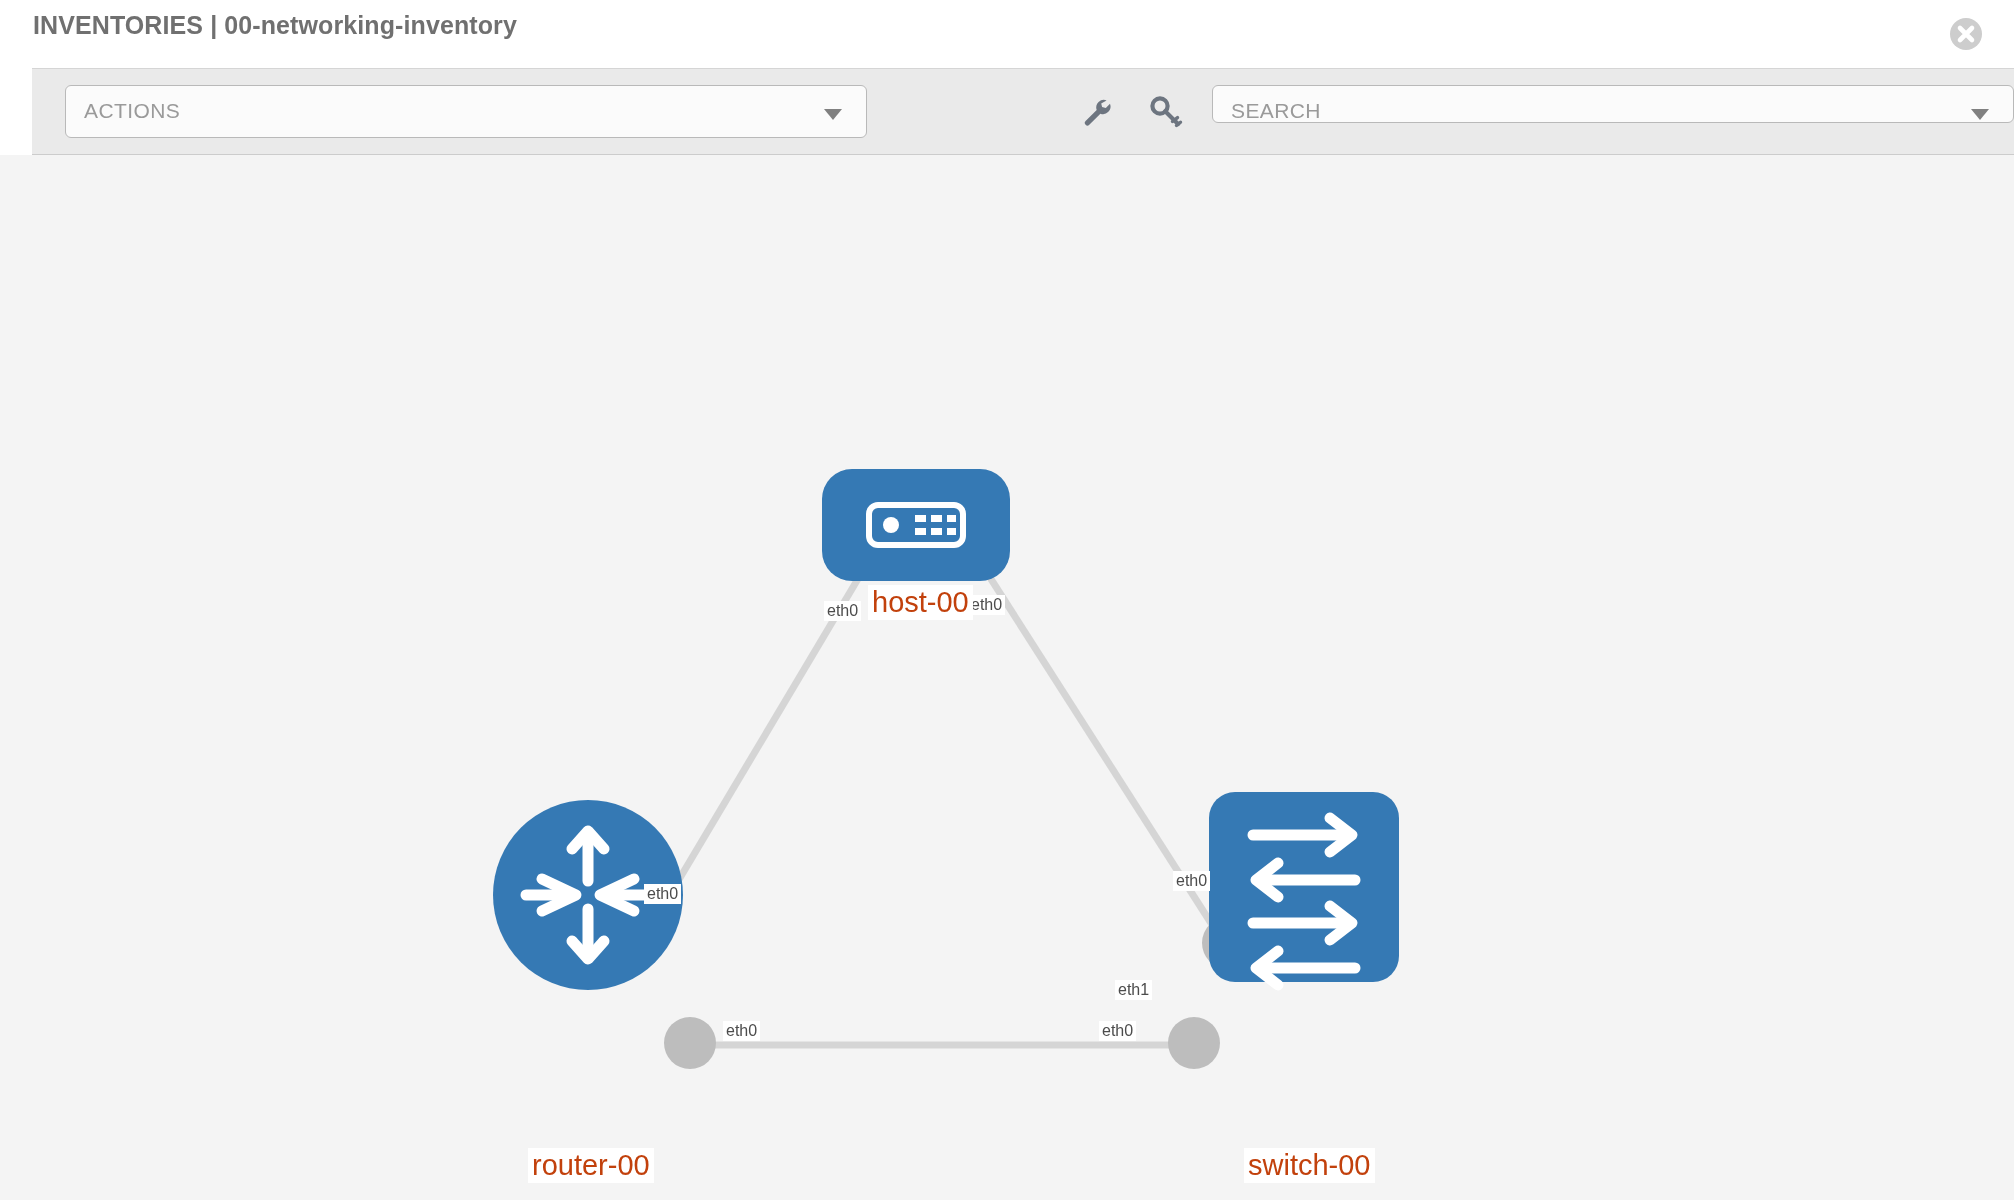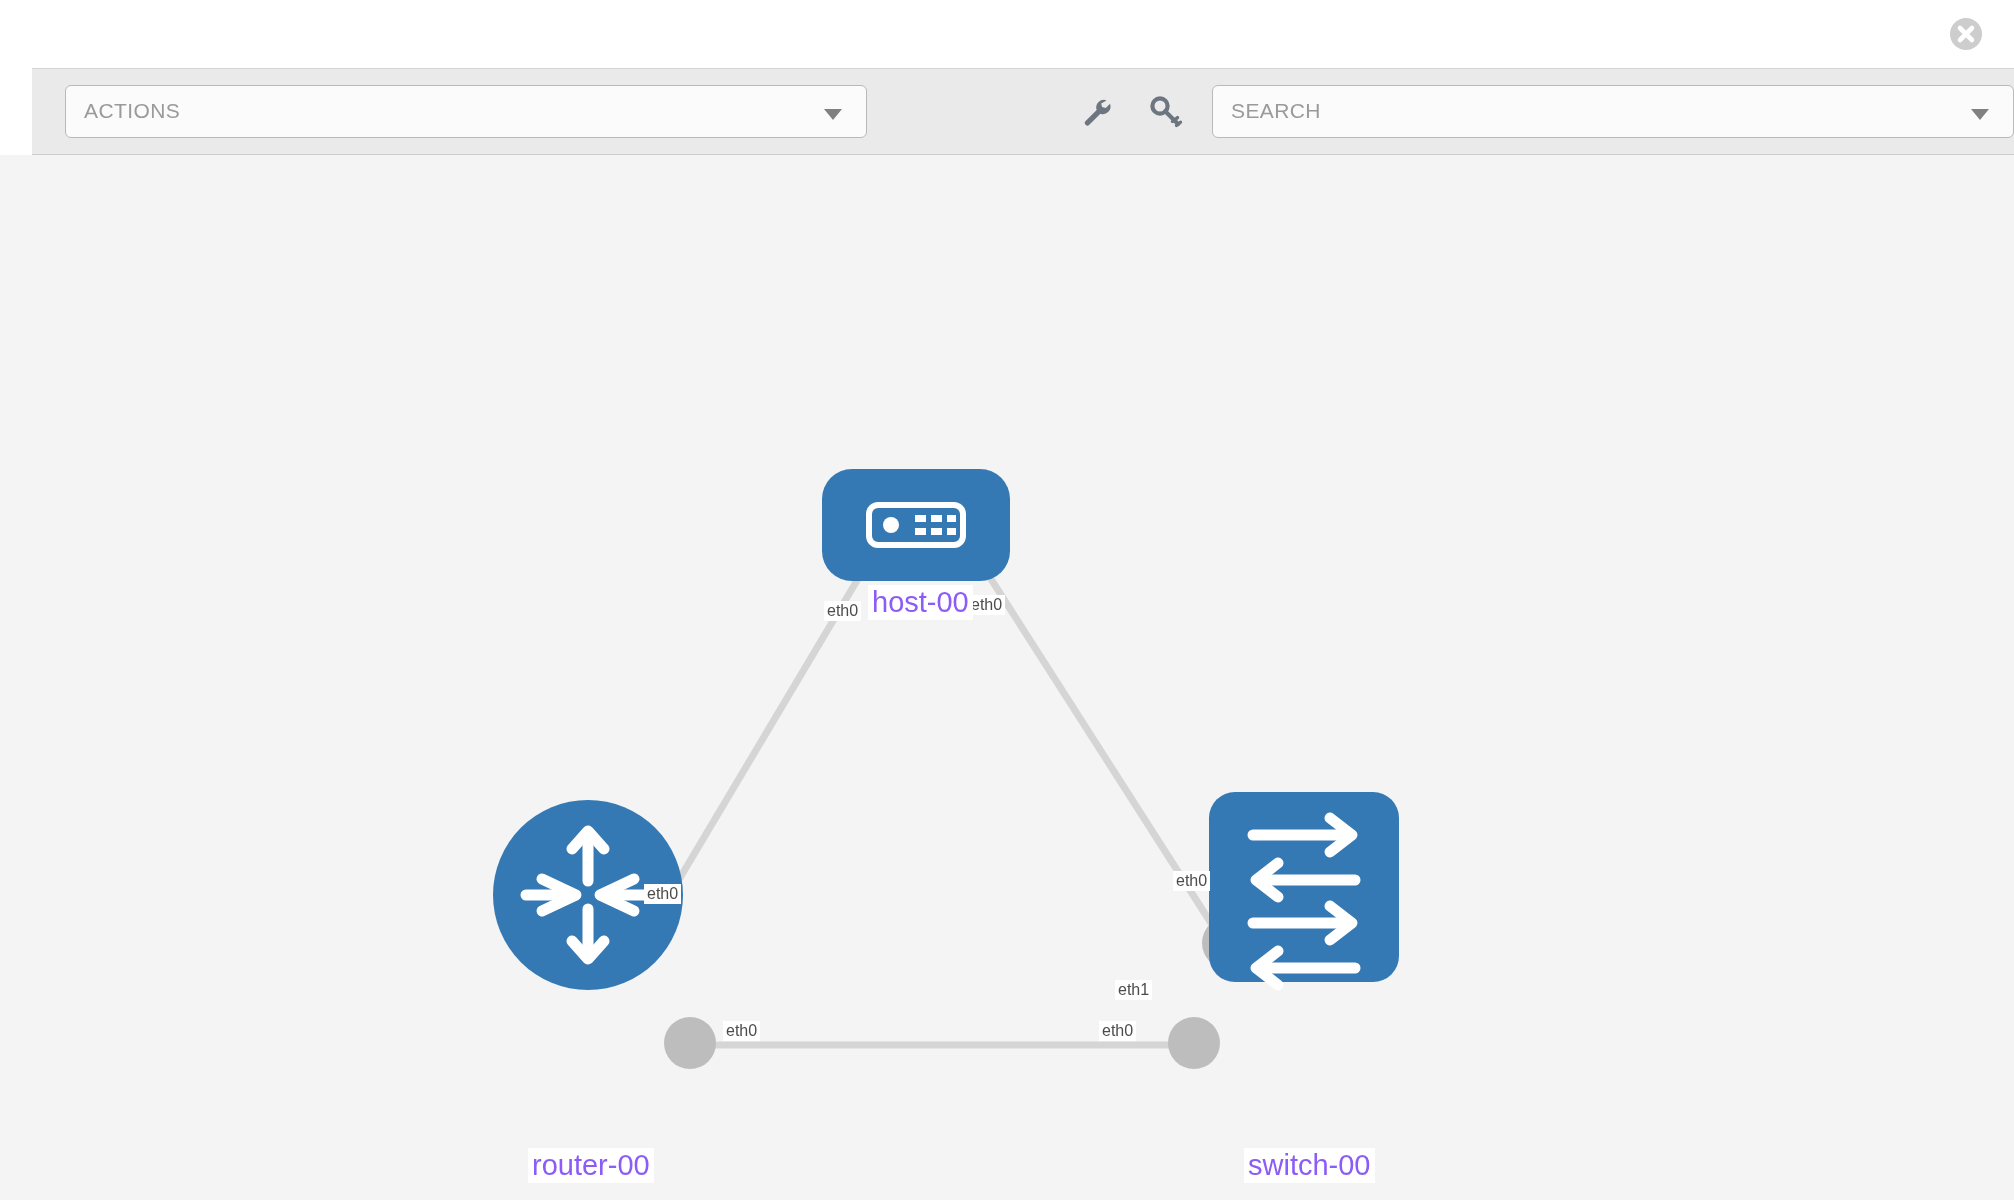--- a/index.html
+++ b/index.html
@@ -80,21 +80,21 @@
     top: 22px;
     width: 40px; height: 40px;
     cursor: pointer;
   }
   .tool-icon.wrench { left: 1044px; }
   .tool-icon.key    { left: 1113px; }
 
   .search-box {
     position: absolute;
     left: 1180px; top: 16px;
-    width: 802px; height: 53px;
+    width: 802px; height: 38px;
     background: #fbfbfb;
     border: 1px solid #b9b9b9;
     border-radius: 6px;
     cursor: text;
   }
   .search-label {
     position: absolute;
     left: 18px; top: 13px;
     font-size: 21px;
     color: #9a9a9a;
@@ -112,21 +112,21 @@
   .topology-svg {
     position: absolute;
     left: 0; top: 0;
     width: 2014px; height: 1045px;
   }
 
   
   .nlabel {
     position: absolute;
     background: #ffffff;
-    color: #8b5cf6;
+    color: #c2410c;
     white-space: nowrap;
     line-height: 1;
   }
   .nlabel.device {
     font-size: 29px;
     padding: 3px 4px;
   }
   .nlabel.iface {
     font-size: 16px;
     padding: 2px 3px;
@@ -187,20 +187,21 @@
     border-radius: 50%;
     cursor: grab;
   }
 </style>
 </head>
 <body>
 
 <div id="app">
 
   <div class="header">
+    <div class="header-title">INVENTORIES | 00-networking-inventory</div>
     <div class="close-btn">
       <svg width="36" height="36" viewBox="0 0 36 36" aria-hidden="true">
         <circle cx="18" cy="18" r="16" fill="#cdcdcd"></circle>
         <path d="M12 12 L24 24 M24 12 L12 24" stroke="#ffffff" stroke-width="4.6" stroke-linecap="round"></path>
       </svg>
     </div>
   </div>
 
   <div class="toolbar">
 

